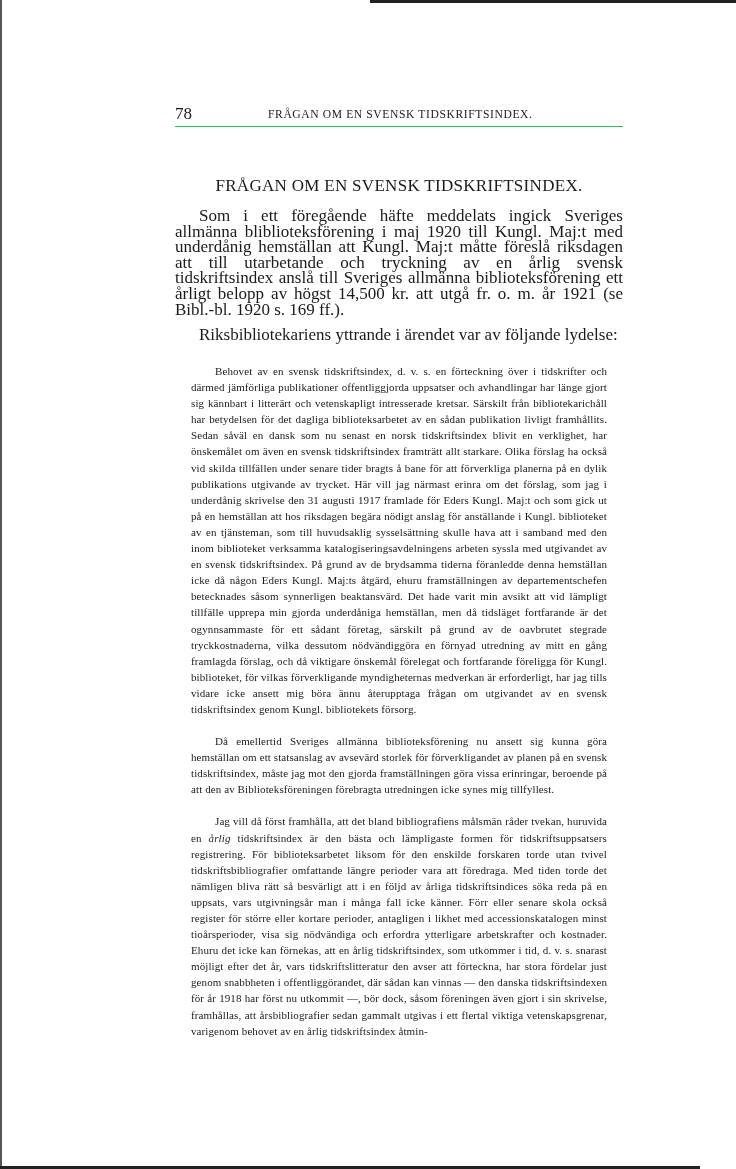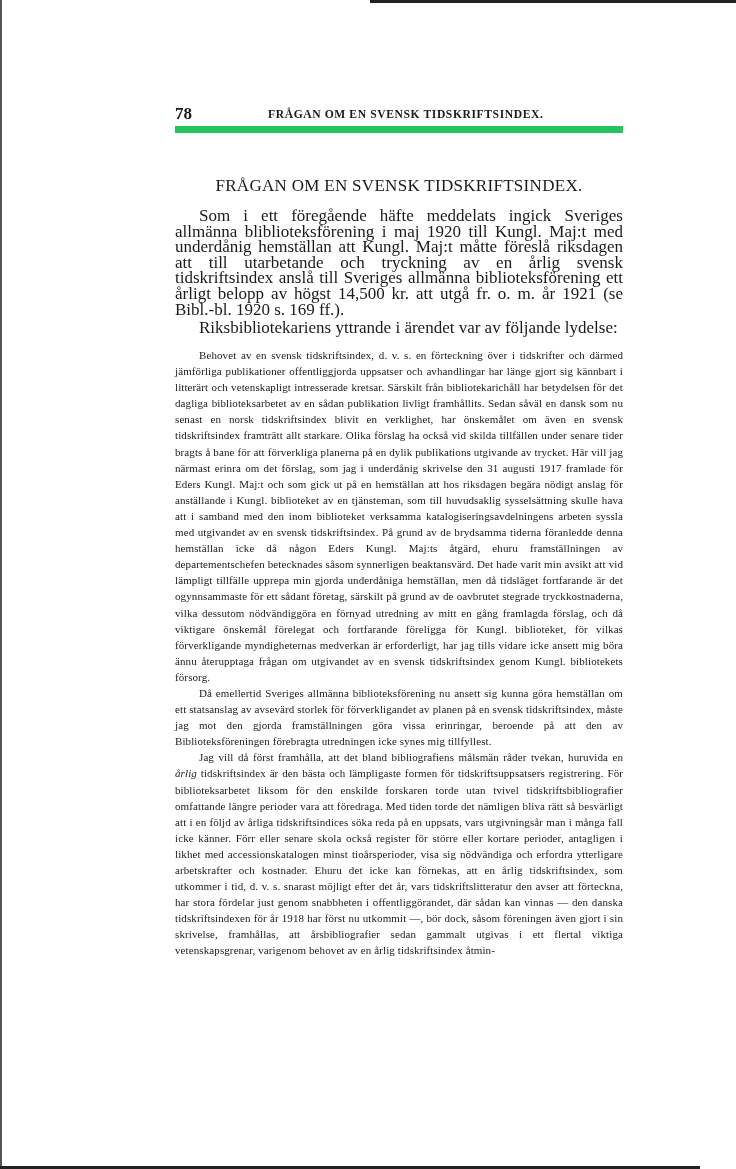--- a/index.html
+++ b/index.html
@@ -6,45 +6,44 @@
   body {
     width: 736px; height: 1169px; background: #ffffff; position: relative;
     overflow: hidden; font-family: "Liberation Serif", "DejaVu Serif", serif; color: #1a1a1a;
   }
   .edge-left { position: absolute; left: 0; top: 0; width: 2px; height: 1169px; background: #555; }
   .edge-top { position: absolute; left: 370px; top: 0; width: 366px; height: 3px; background: #222; }
   .edge-bottom { position: absolute; left: 0; bottom: 0; width: 700px; height: 3px; background: #222; }
 
   .running-head {
     position: absolute; left: 175px; top: 104px; width: 448px; height: 22px;
-    border-bottom: 7px solid #22c55e;
-    font-weight: bold;
+    border-bottom: 1px solid #22c55e;
   }
   .page-number { position: absolute; left: 0; top: 0; font-size: 17px; }
   .running-title {
     position: absolute; left: 93px; top: 4px; font-size: 11.6px; letter-spacing: 0.6px;
   }
 
   .article-title {
     position: absolute; left: 175px; top: 176px; width: 448px; text-align: center;
     font-size: 17px; letter-spacing: 0.3px;
   }
 
   .body-large {
     position: absolute; left: 175px; top: 208px; width: 448px;
     font-size: 17px; line-height: 15.6px; text-align: justify;
   }
   .body-large p { margin: 0; text-indent: 24px; }
-  .body-large p.lead { margin-top: 3px; }
+  .body-large p.lead { margin-top: 10px; }
 
   .body-small {
     position: absolute; left: 175px; top: 347px; width: 448px;
     font-size: 11px; line-height: 16.1px; text-align: justify; letter-spacing: 0.1px;
   }
-  .body-small p { margin: 0; text-indent: 24px; }
+  .body-small p { margin: 16px; text-indent: 24px; }
   .body-small em { font-style: italic; }
 </style>
 </head>
 <body>
 
 <div class="edge-left"></div>
 <div class="edge-top"></div>
 <div class="edge-bottom"></div>
 
 <div class="running-head">

